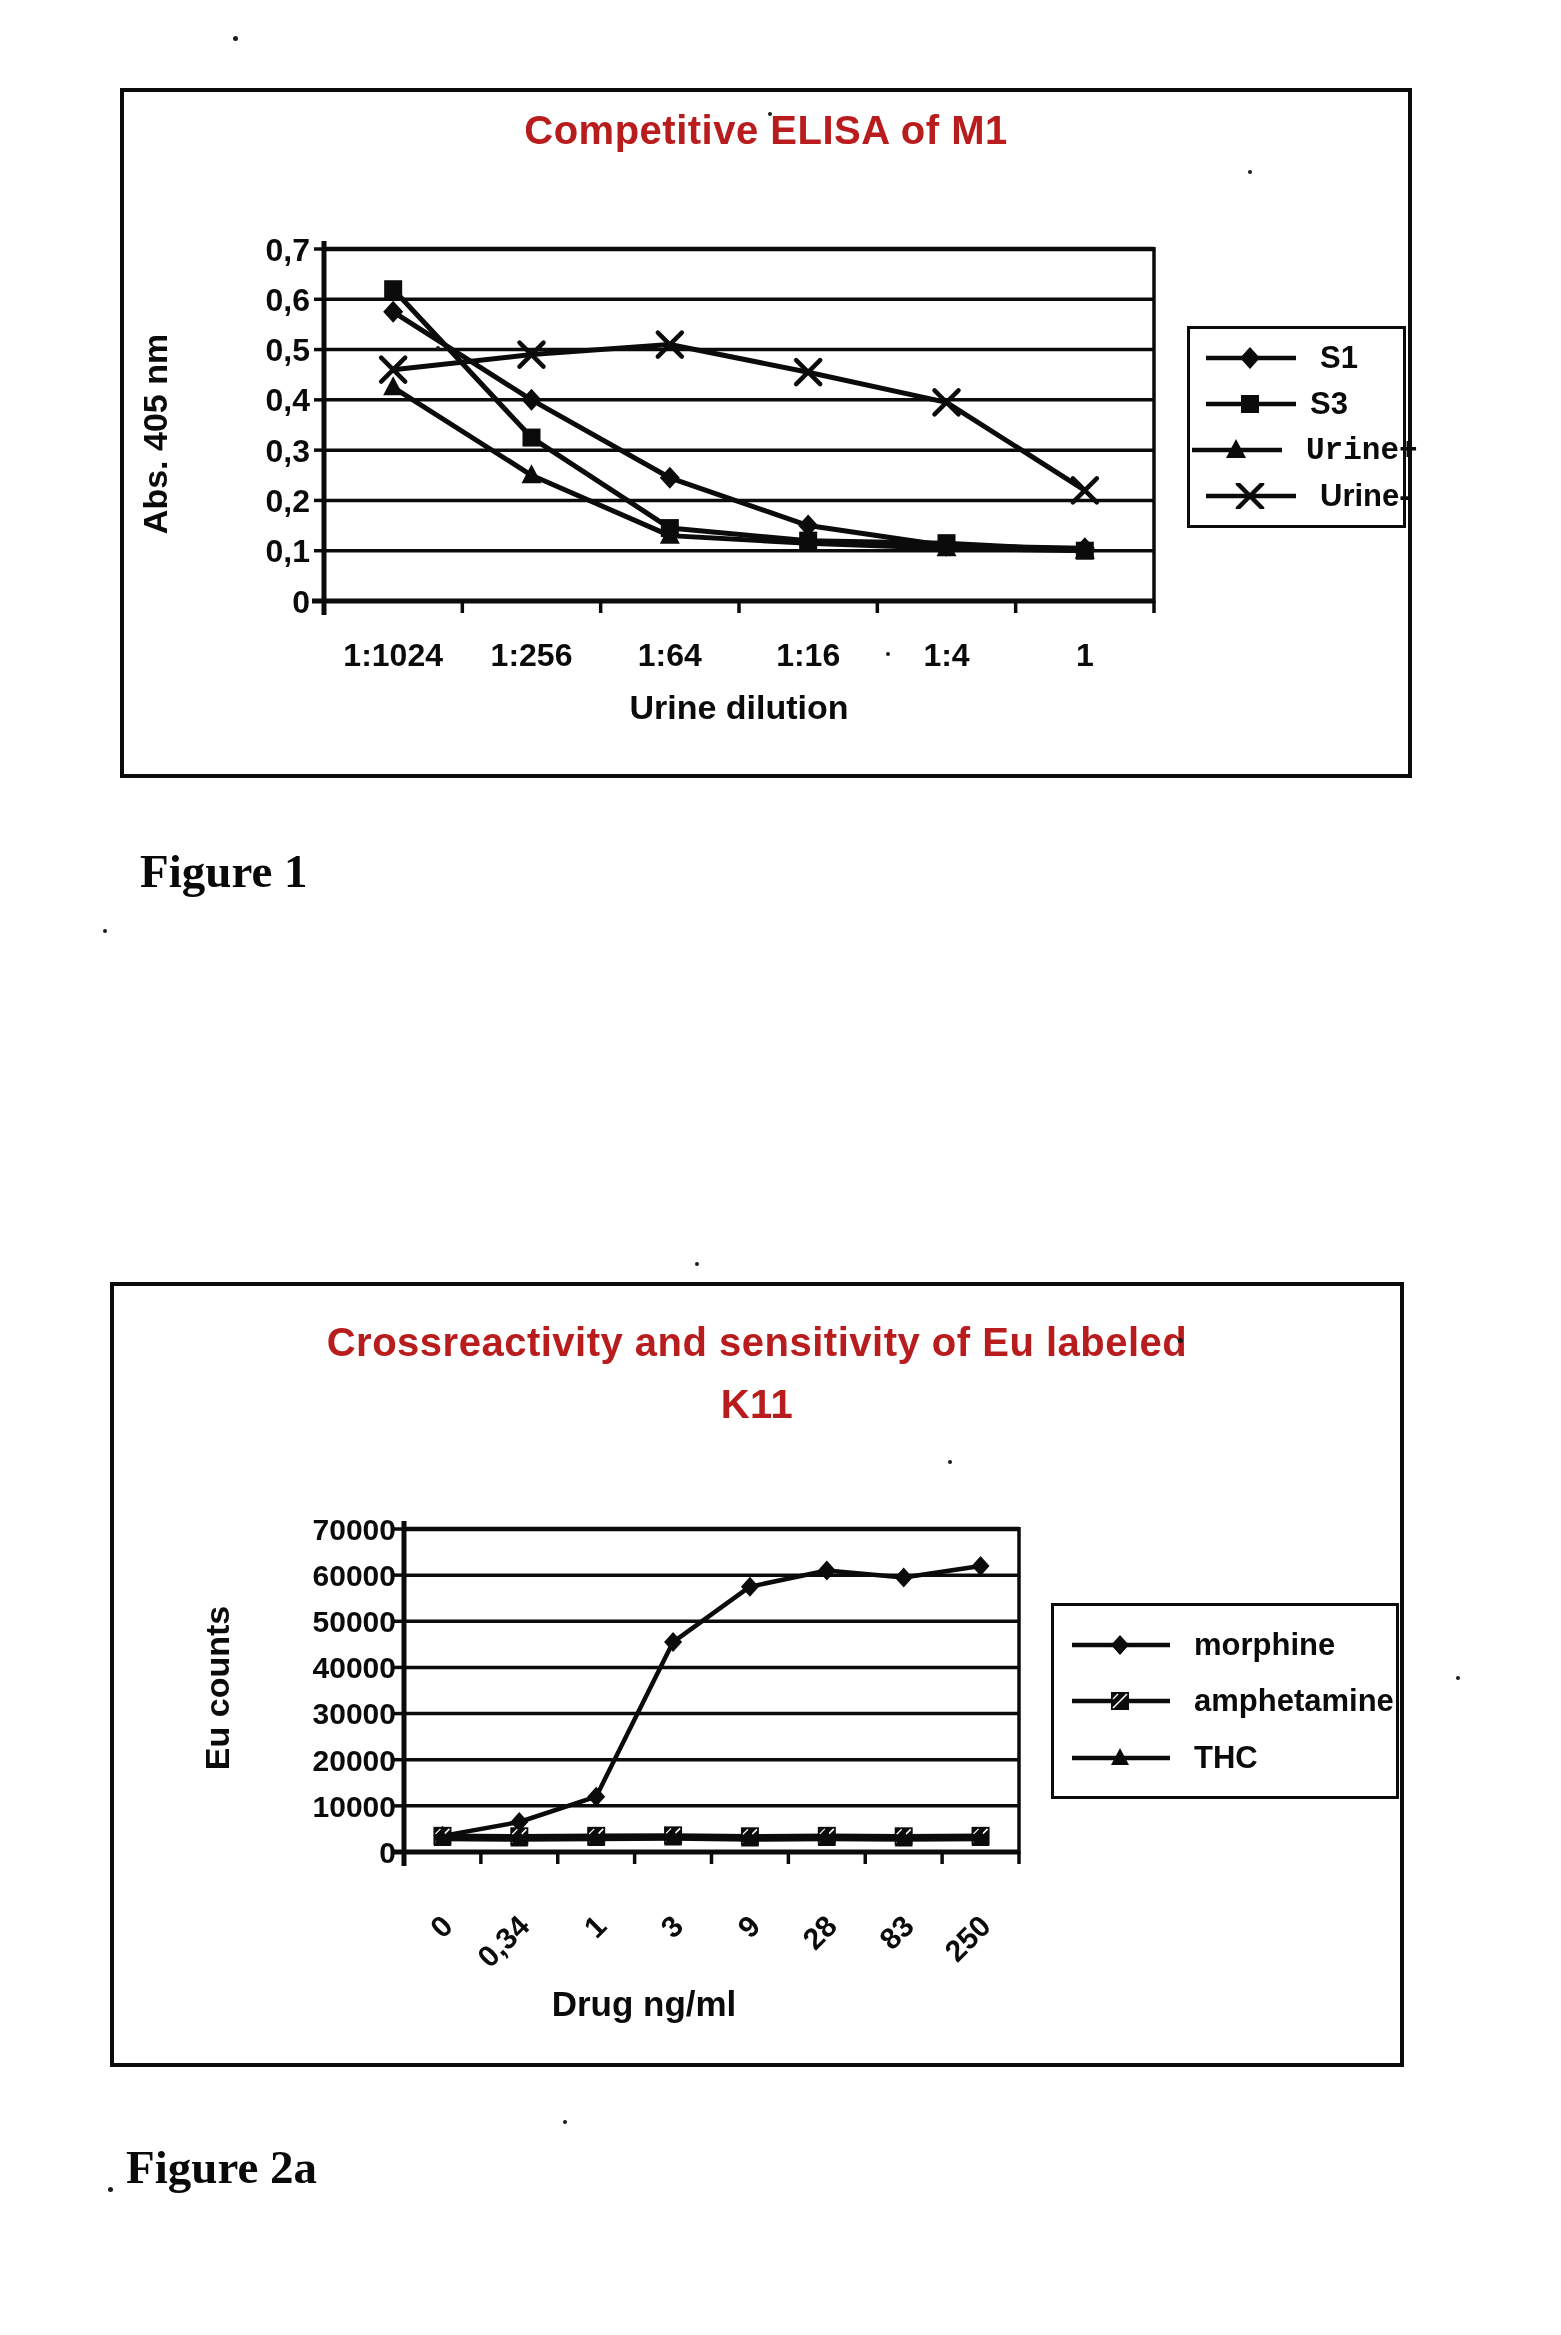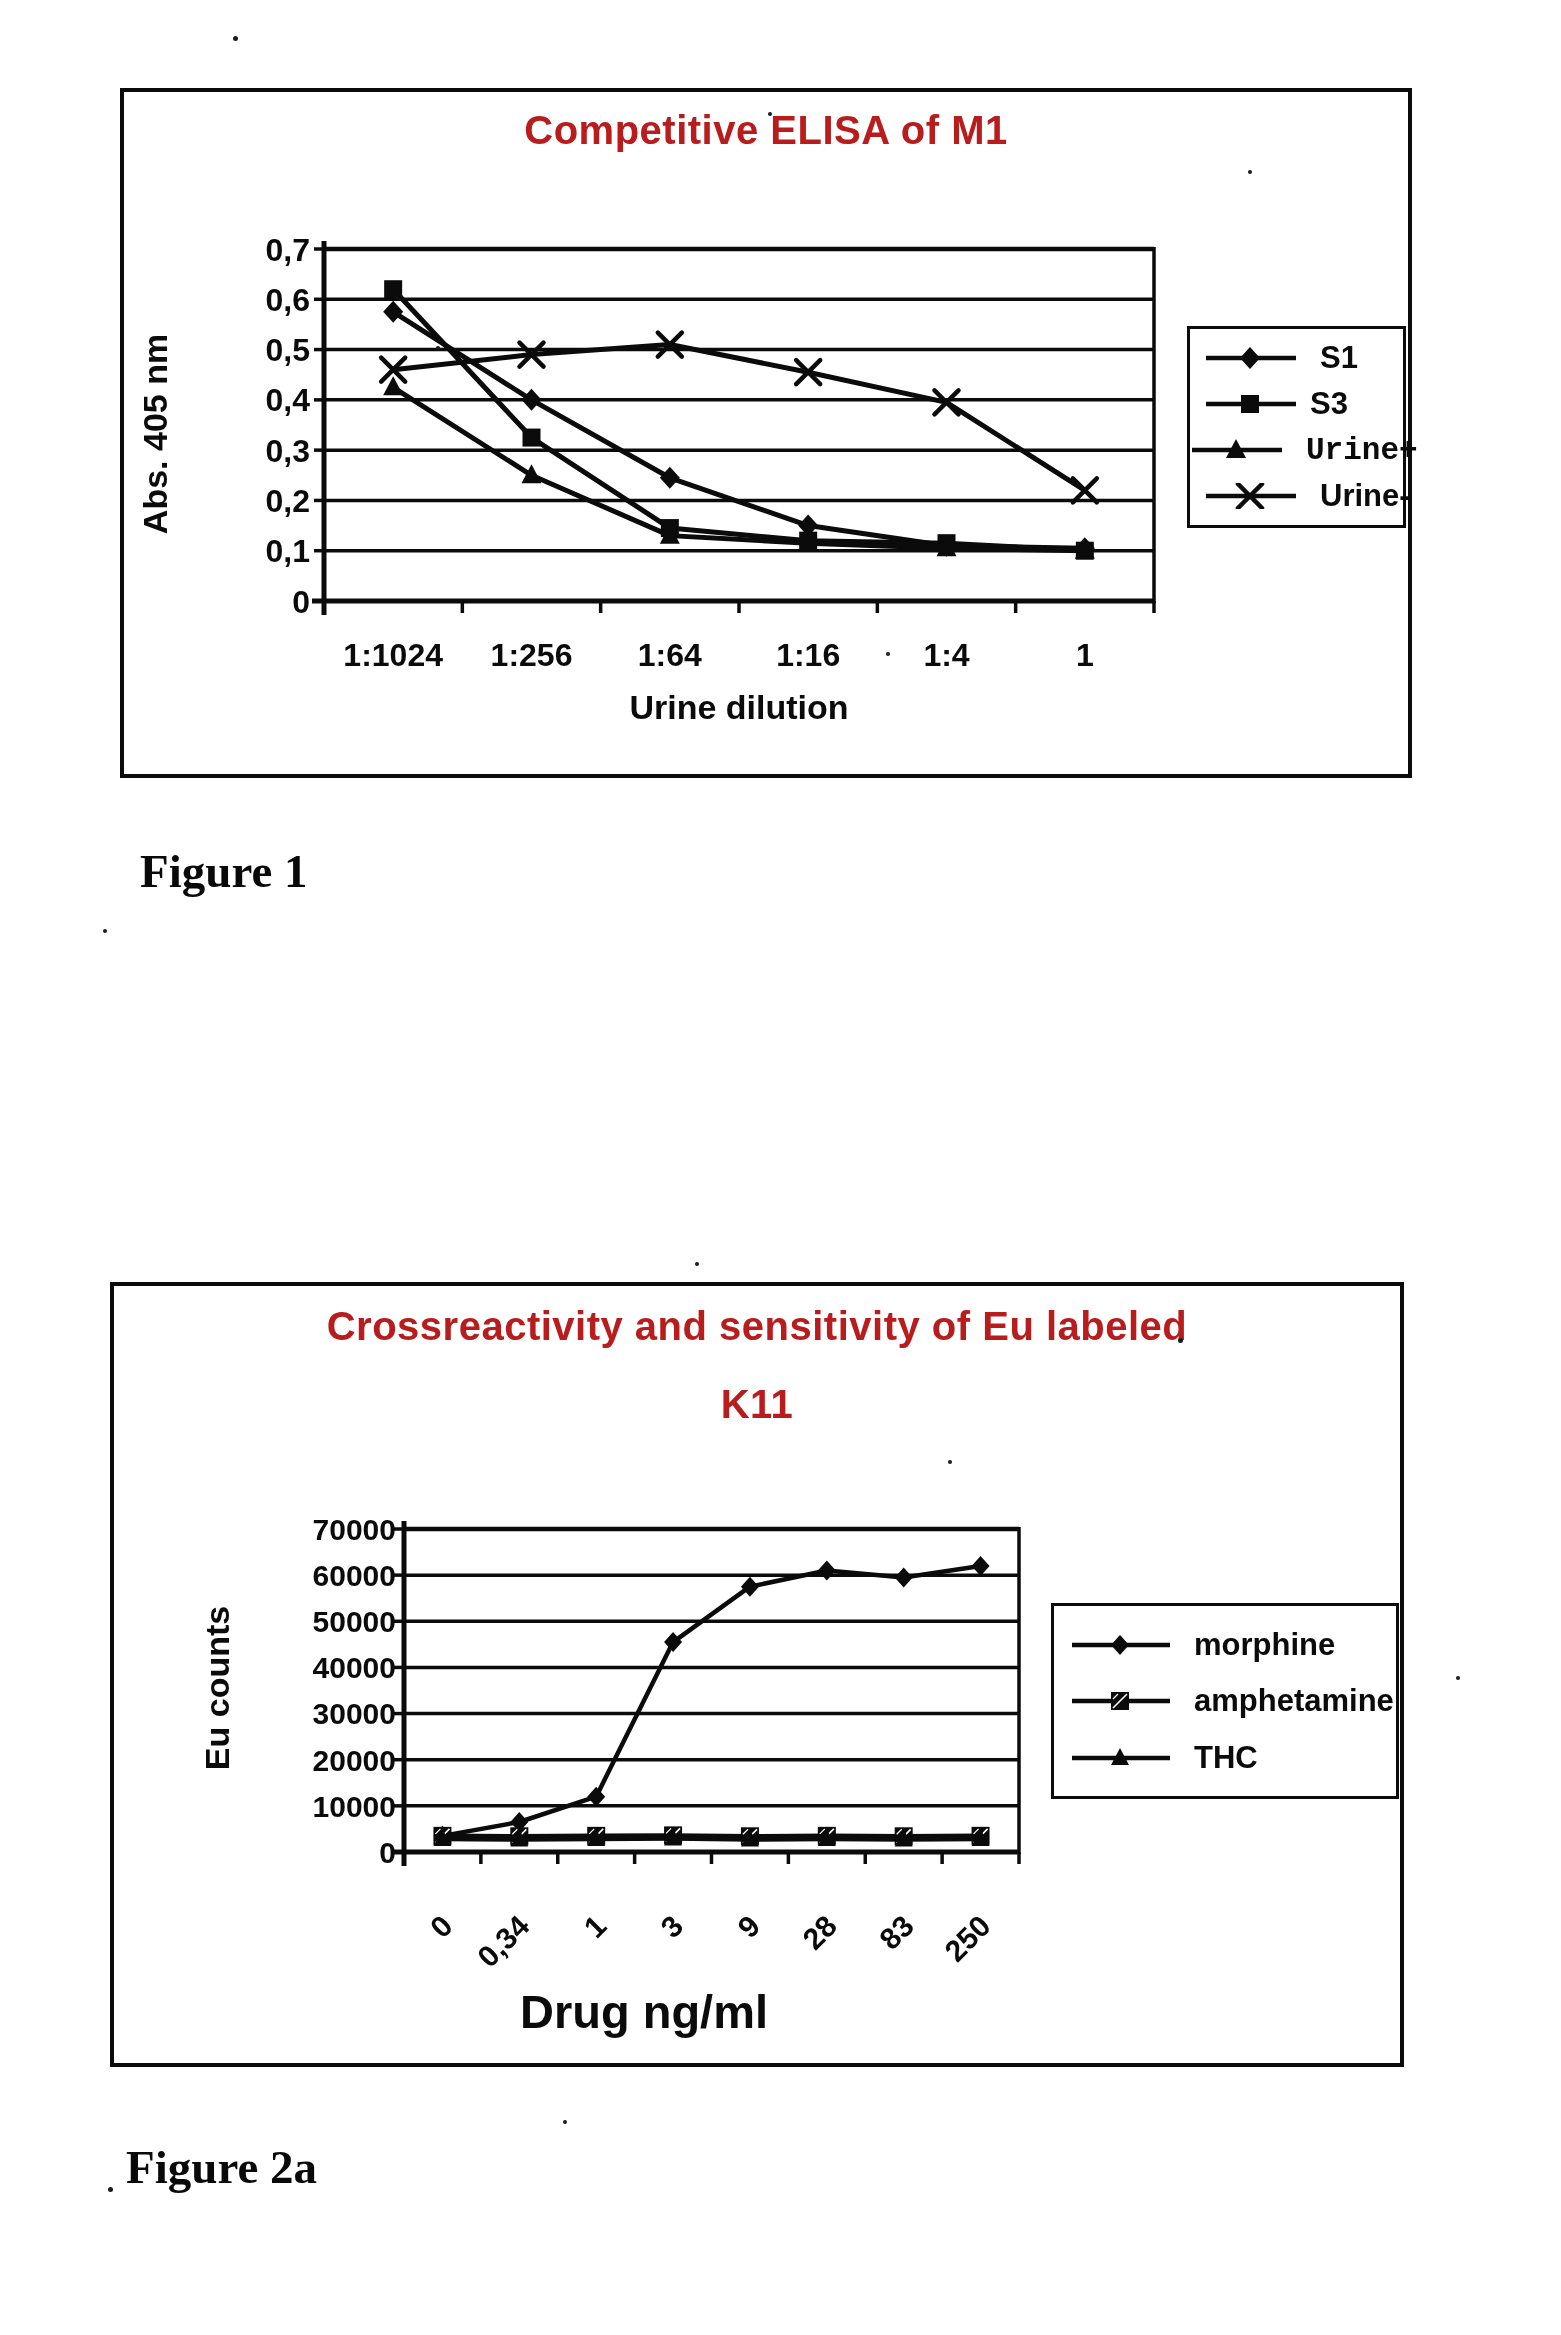--- a/index.html
+++ b/index.html
@@ -151,24 +151,24 @@
               <line x1="34" y1="25" x2="58" y2="1" stroke="#0b0b0b" stroke-width="4.5" stroke-linecap="round"></line>
             </g>
           </svg>
           <span class="legend-label" style="font-size: 31px; margin-left: 10px;">Urine-</span>
         </div>
       </div>
   </section>
   <div class="figure-caption" style="left:140px;top:844px;">Figure 1</div>
 
   <section class="chart-box" id="chart-box-1" style="left:110px;top:1282px;width:1294px;height:785px;">
-    <div class="chart-title" style="top:18px;">Crossreactivity and sensitivity of Eu labeled</div>
+    <div class="chart-title" style="top:34px;">Crossreactivity and sensitivity of Eu labeled</div>
     <div class="chart-title" style="top:96px;">K11</div>
     <div class="axis-title y-axis-title" style="left:-6px;top:382px;width:220px;height:40px;font-size:34px;">Eu counts</div>
-    <div class="axis-title" style="left:330px;top:698px;width:400px;font-size:47px;">Drug ng/ml</div>
+    <div class="axis-title" style="left:330px;top:698px;width:400px;font-size:35px;">Drug ng/ml</div>
     <div class="plot-host" id="plot-1">
         <svg width="1294" height="785" viewBox="0 0 1294 785">
           <line x1="290" y1="566" x2="905" y2="566" stroke="#0b0b0b" stroke-width="3.5"></line>
           <line x1="280" y1="566" x2="290" y2="566" stroke="#0b0b0b" stroke-width="3.5"></line>
           <text x="282" y="576.8" text-anchor="end" font-size="30" class="ctext">0</text>
           <line x1="290" y1="519.8571428571429" x2="905" y2="519.8571428571429" stroke="#0b0b0b" stroke-width="3.5"></line>
           <line x1="280" y1="519.8571428571429" x2="290" y2="519.8571428571429" stroke="#0b0b0b" stroke-width="3.5"></line>
           <text x="282" y="530.6571428571428" text-anchor="end" font-size="30" class="ctext">10000</text>
           <line x1="290" y1="473.7142857142857" x2="905" y2="473.7142857142857" stroke="#0b0b0b" stroke-width="3.5"></line>
           <line x1="280" y1="473.7142857142857" x2="290" y2="473.7142857142857" stroke="#0b0b0b" stroke-width="3.5"></line>

